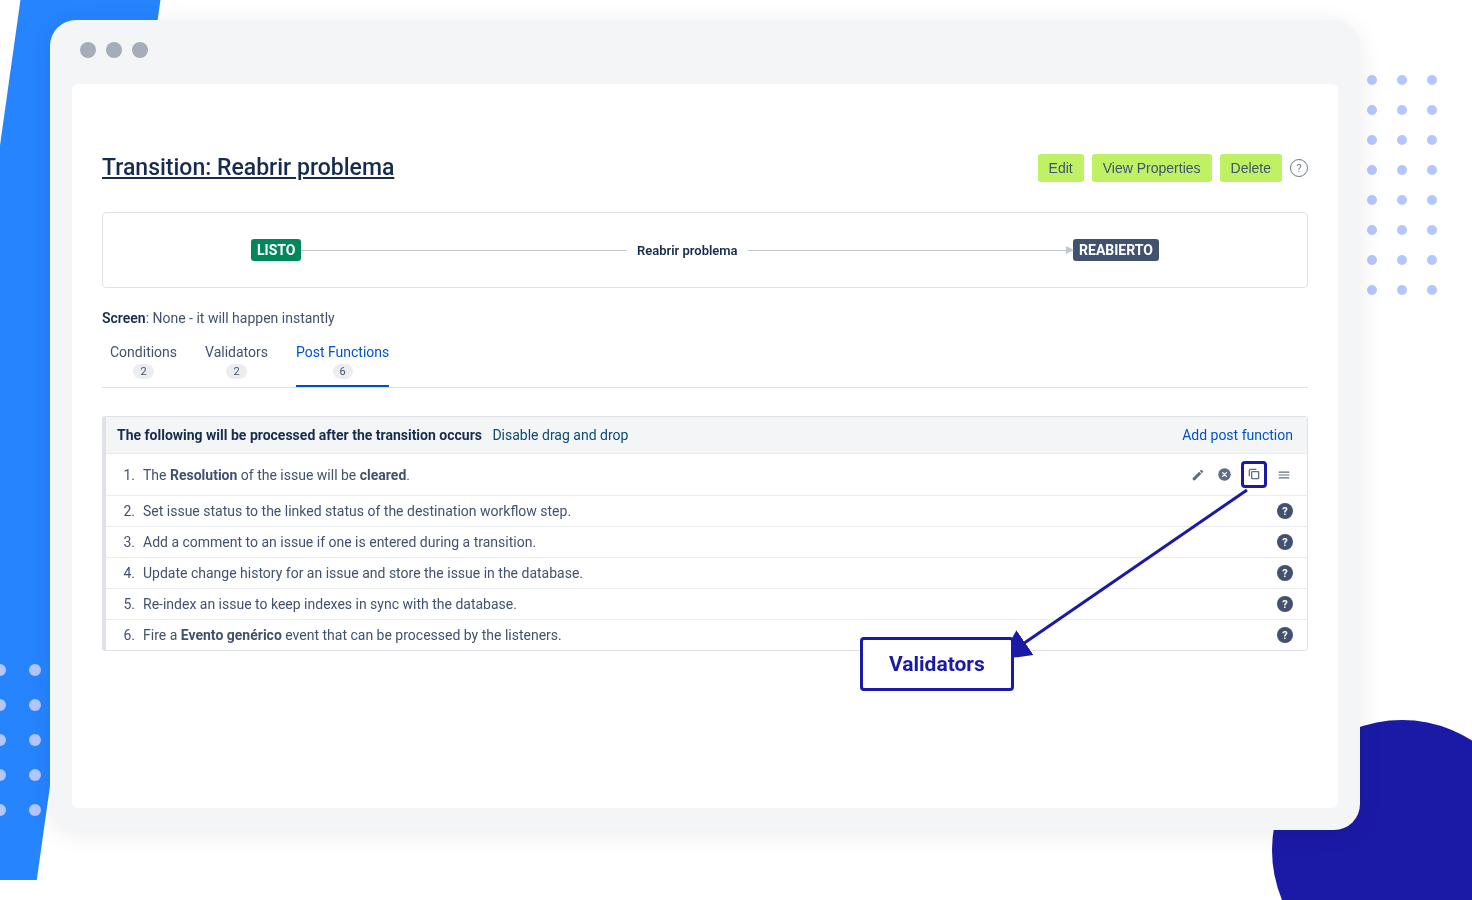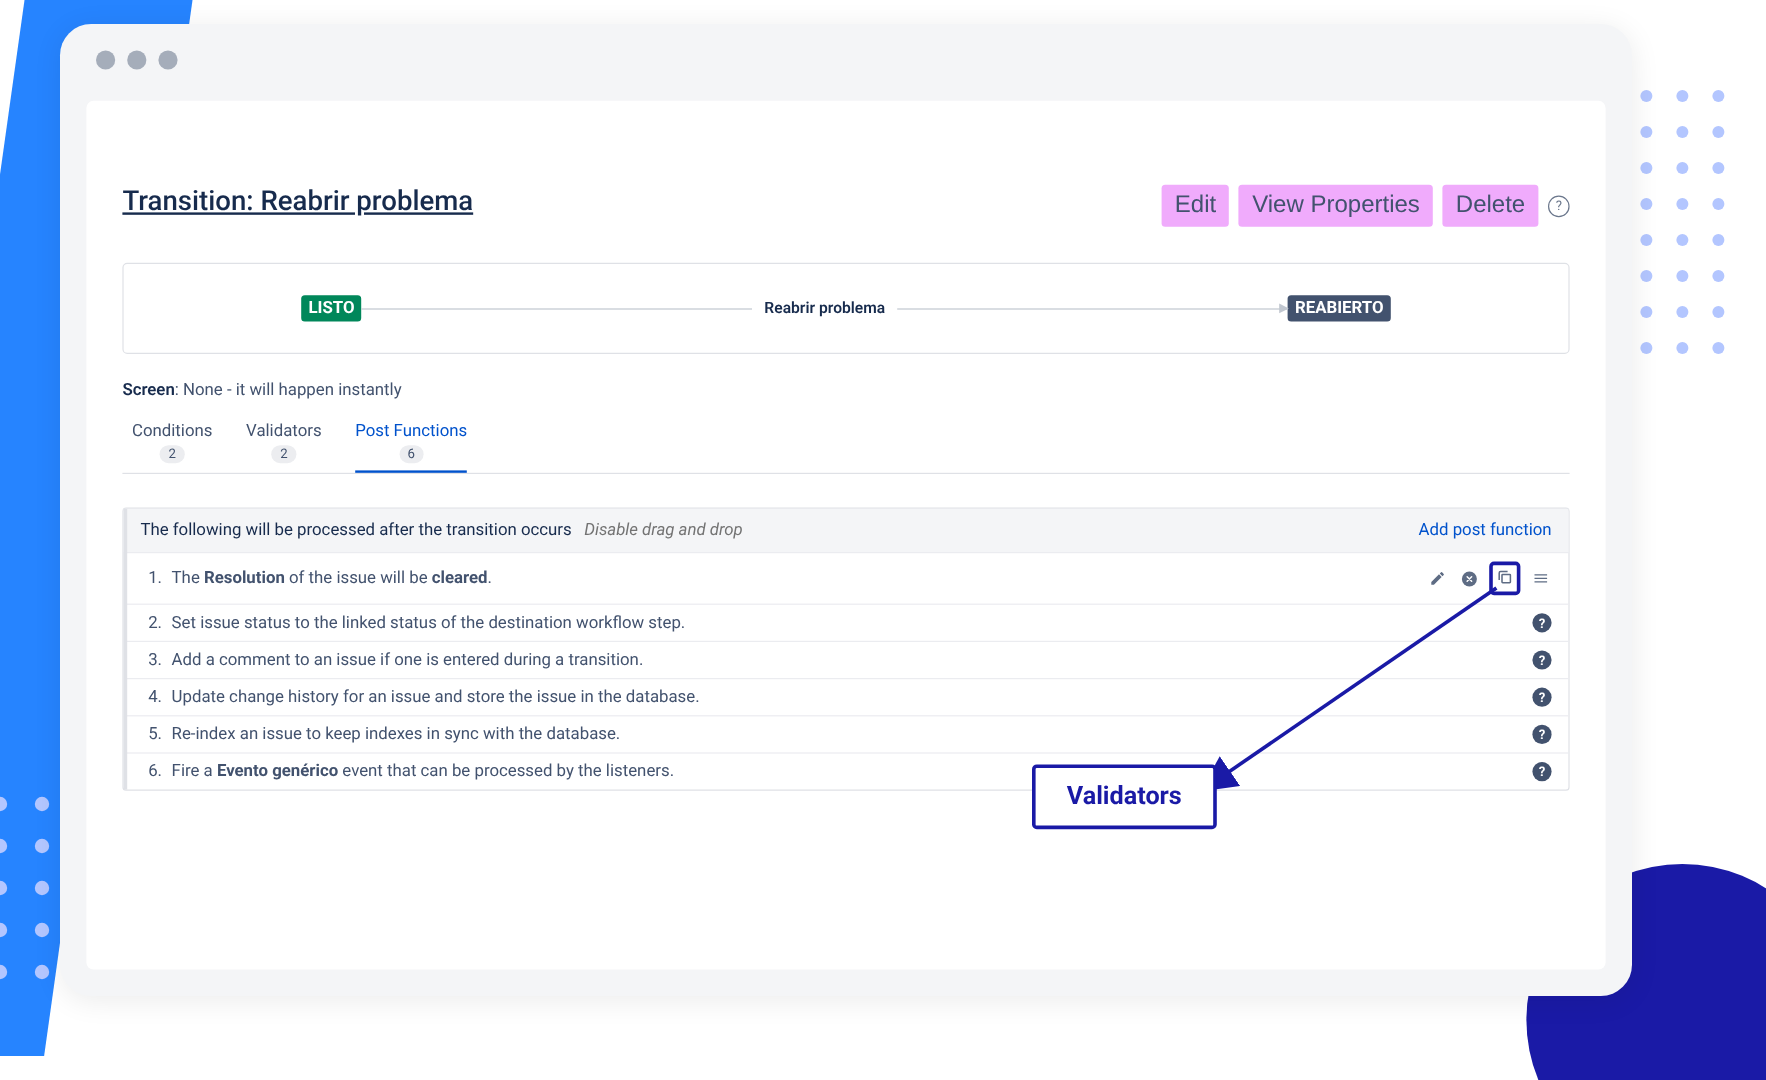--- a/index.html
+++ b/index.html
@@ -65,25 +65,25 @@
 
   .header-row {
     display: flex; justify-content: space-between; align-items: flex-start;
     margin-bottom: 30px;
   }
   .header-row h1 {
     font-size: 23px; font-weight: 500; color: #172b4d; text-decoration: underline;
   }
   .header-actions { display: flex; gap: 8px; align-items: center; }
   .btn-gray {
-    background: #f0abfc;
+    background: #bef264;
     color: #42526e;
     border: none;
     padding: 6px 11px;
-    font-size: 20px;
+    font-size: 14px;
     border-radius: 3px;
     cursor: pointer;
   }
   .help-circle {
     width: 18px; height: 18px; border-radius: 50%;
     border: 1.5px solid #6b778c; display: inline-flex;
     align-items: center; justify-content: center;
     font-size: 11px; color: #6b778c; cursor: pointer;
   }
 
@@ -159,22 +159,22 @@
     width: 3px;
     background: #dfe1e6;
   }
   .panel-header {
     background: #f4f5f7;
     padding: 10px 14px;
     display: flex; justify-content: space-between; align-items: center;
     font-size: 14px;
   }
   .panel-header .left { color: #172b4d; }
-  .panel-header .left b { font-weight: 400; }
-  .link-blue { color: #737373; cursor: pointer; font-style: italic; }
+  .panel-header .left b { font-weight: 700; }
+  .link-blue { color: #0c4a6e; cursor: pointer; }
   .panel-header .right { color: #0052cc; cursor: pointer; }
 
   .func-row {
     display: flex; align-items: center; justify-content: space-between;
     padding: 7px 14px 7px 14px;
     border-top: 1px solid #ebecf0;
     font-size: 14px; color: #42526e;
   }
   .func-row:first-of-type { border-top: none; }
   .func-left { display: flex; gap: 8px; align-items: baseline; }

